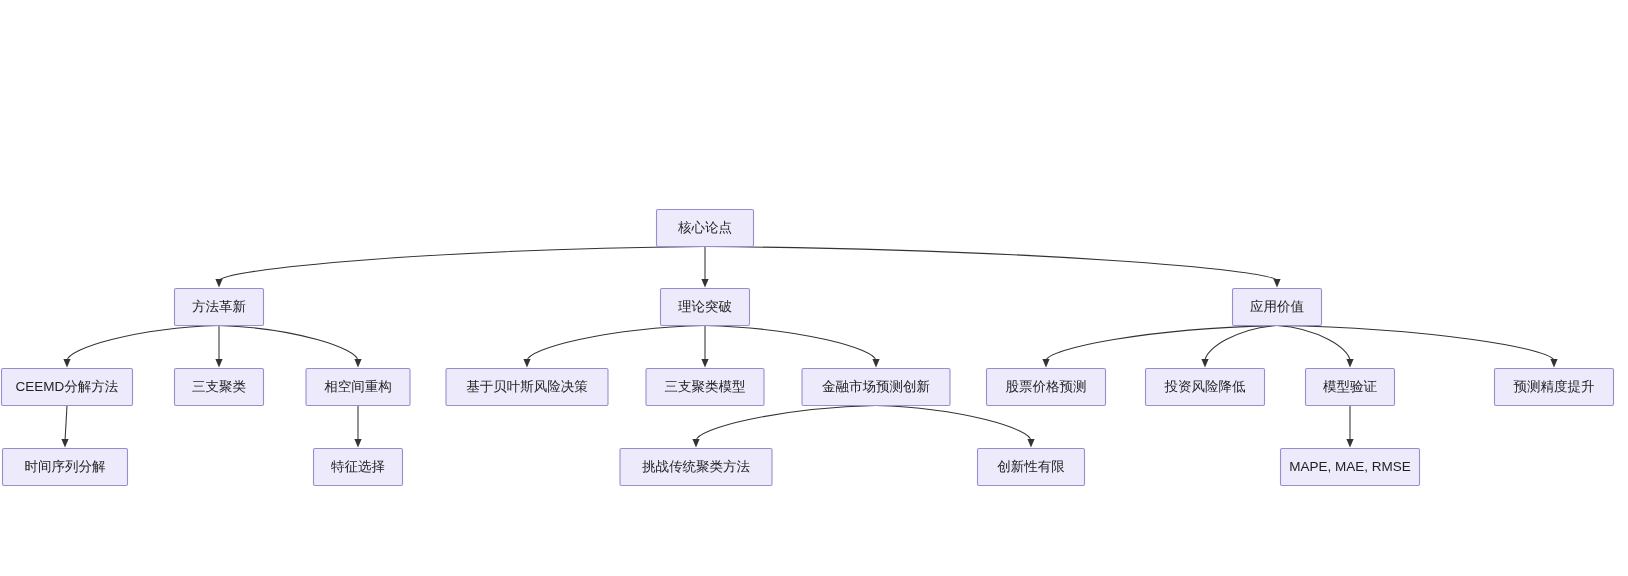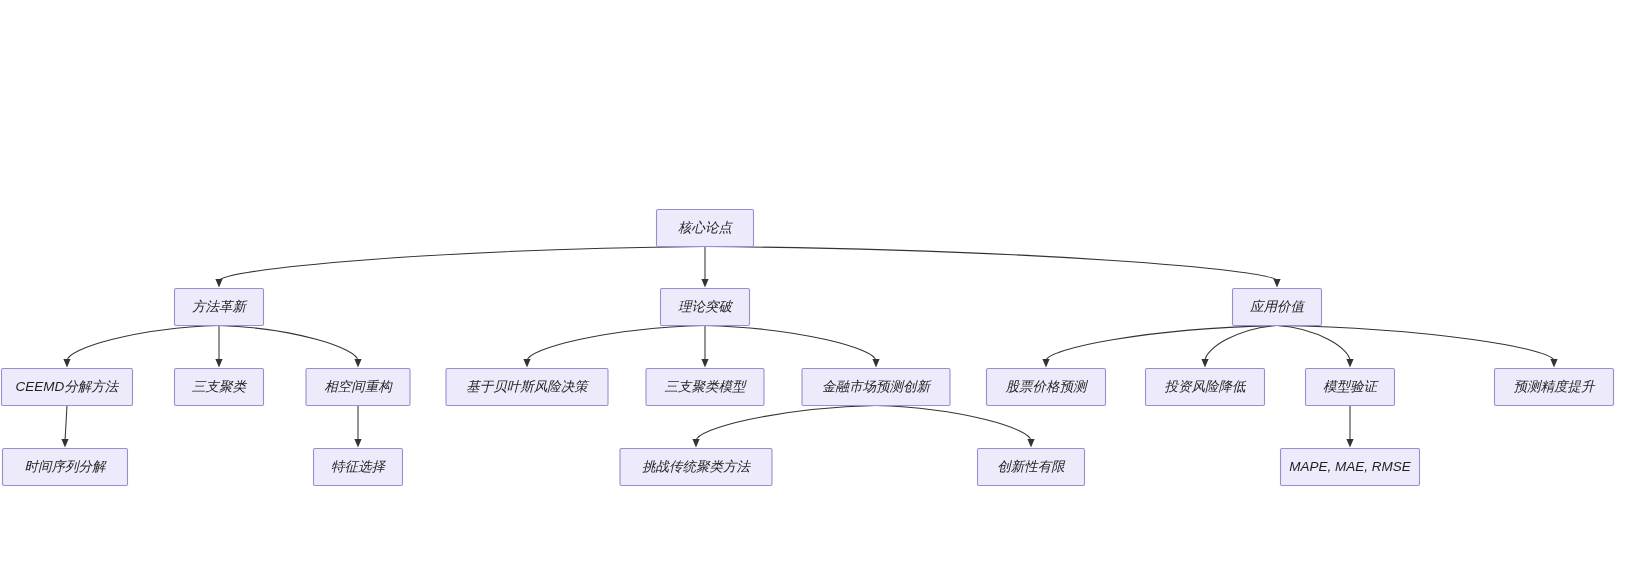--- a/index.html
+++ b/index.html
@@ -11,21 +11,20 @@
     width: 1628px;
     height: 576px;
     overflow: hidden;
     font-family: "Liberation Sans", "DejaVu Sans", sans-serif;
   }
   #diagram-root {
     position: relative;
     width: 1628px;
     height: 576px;
     background: #ffffff;
-    font-style: italic;
   }
   svg#graph {
     position: absolute;
     top: 0;
     left: 0;
     width: 1628px;
     height: 576px;
     display: block;
   }
   .node-rect {

